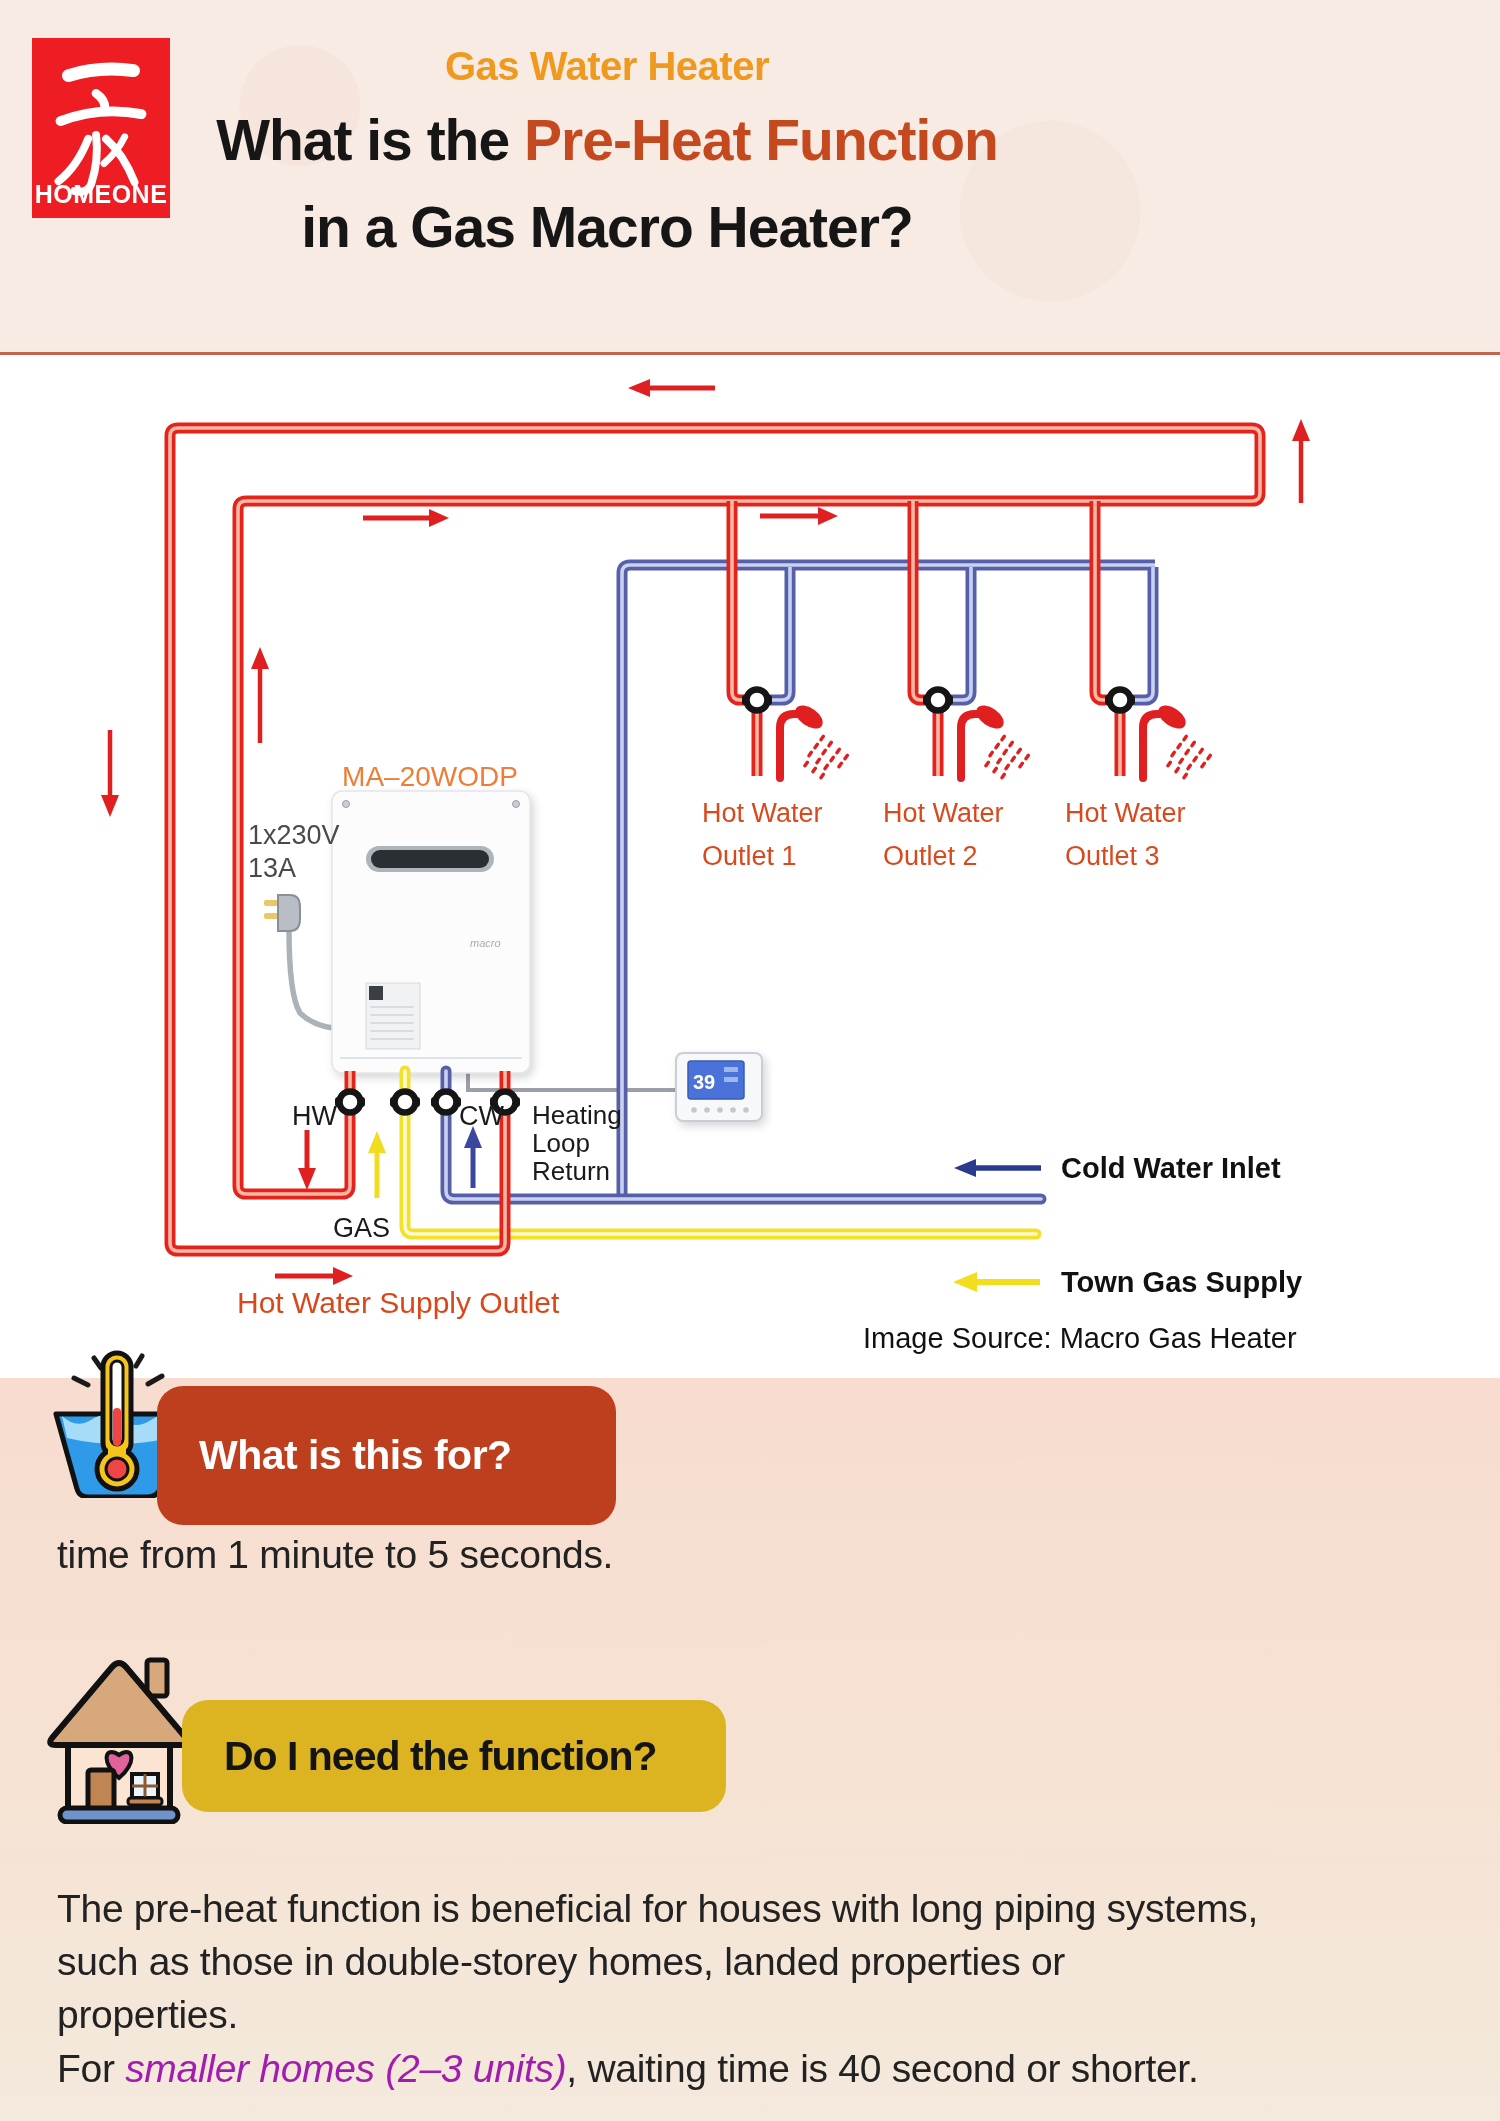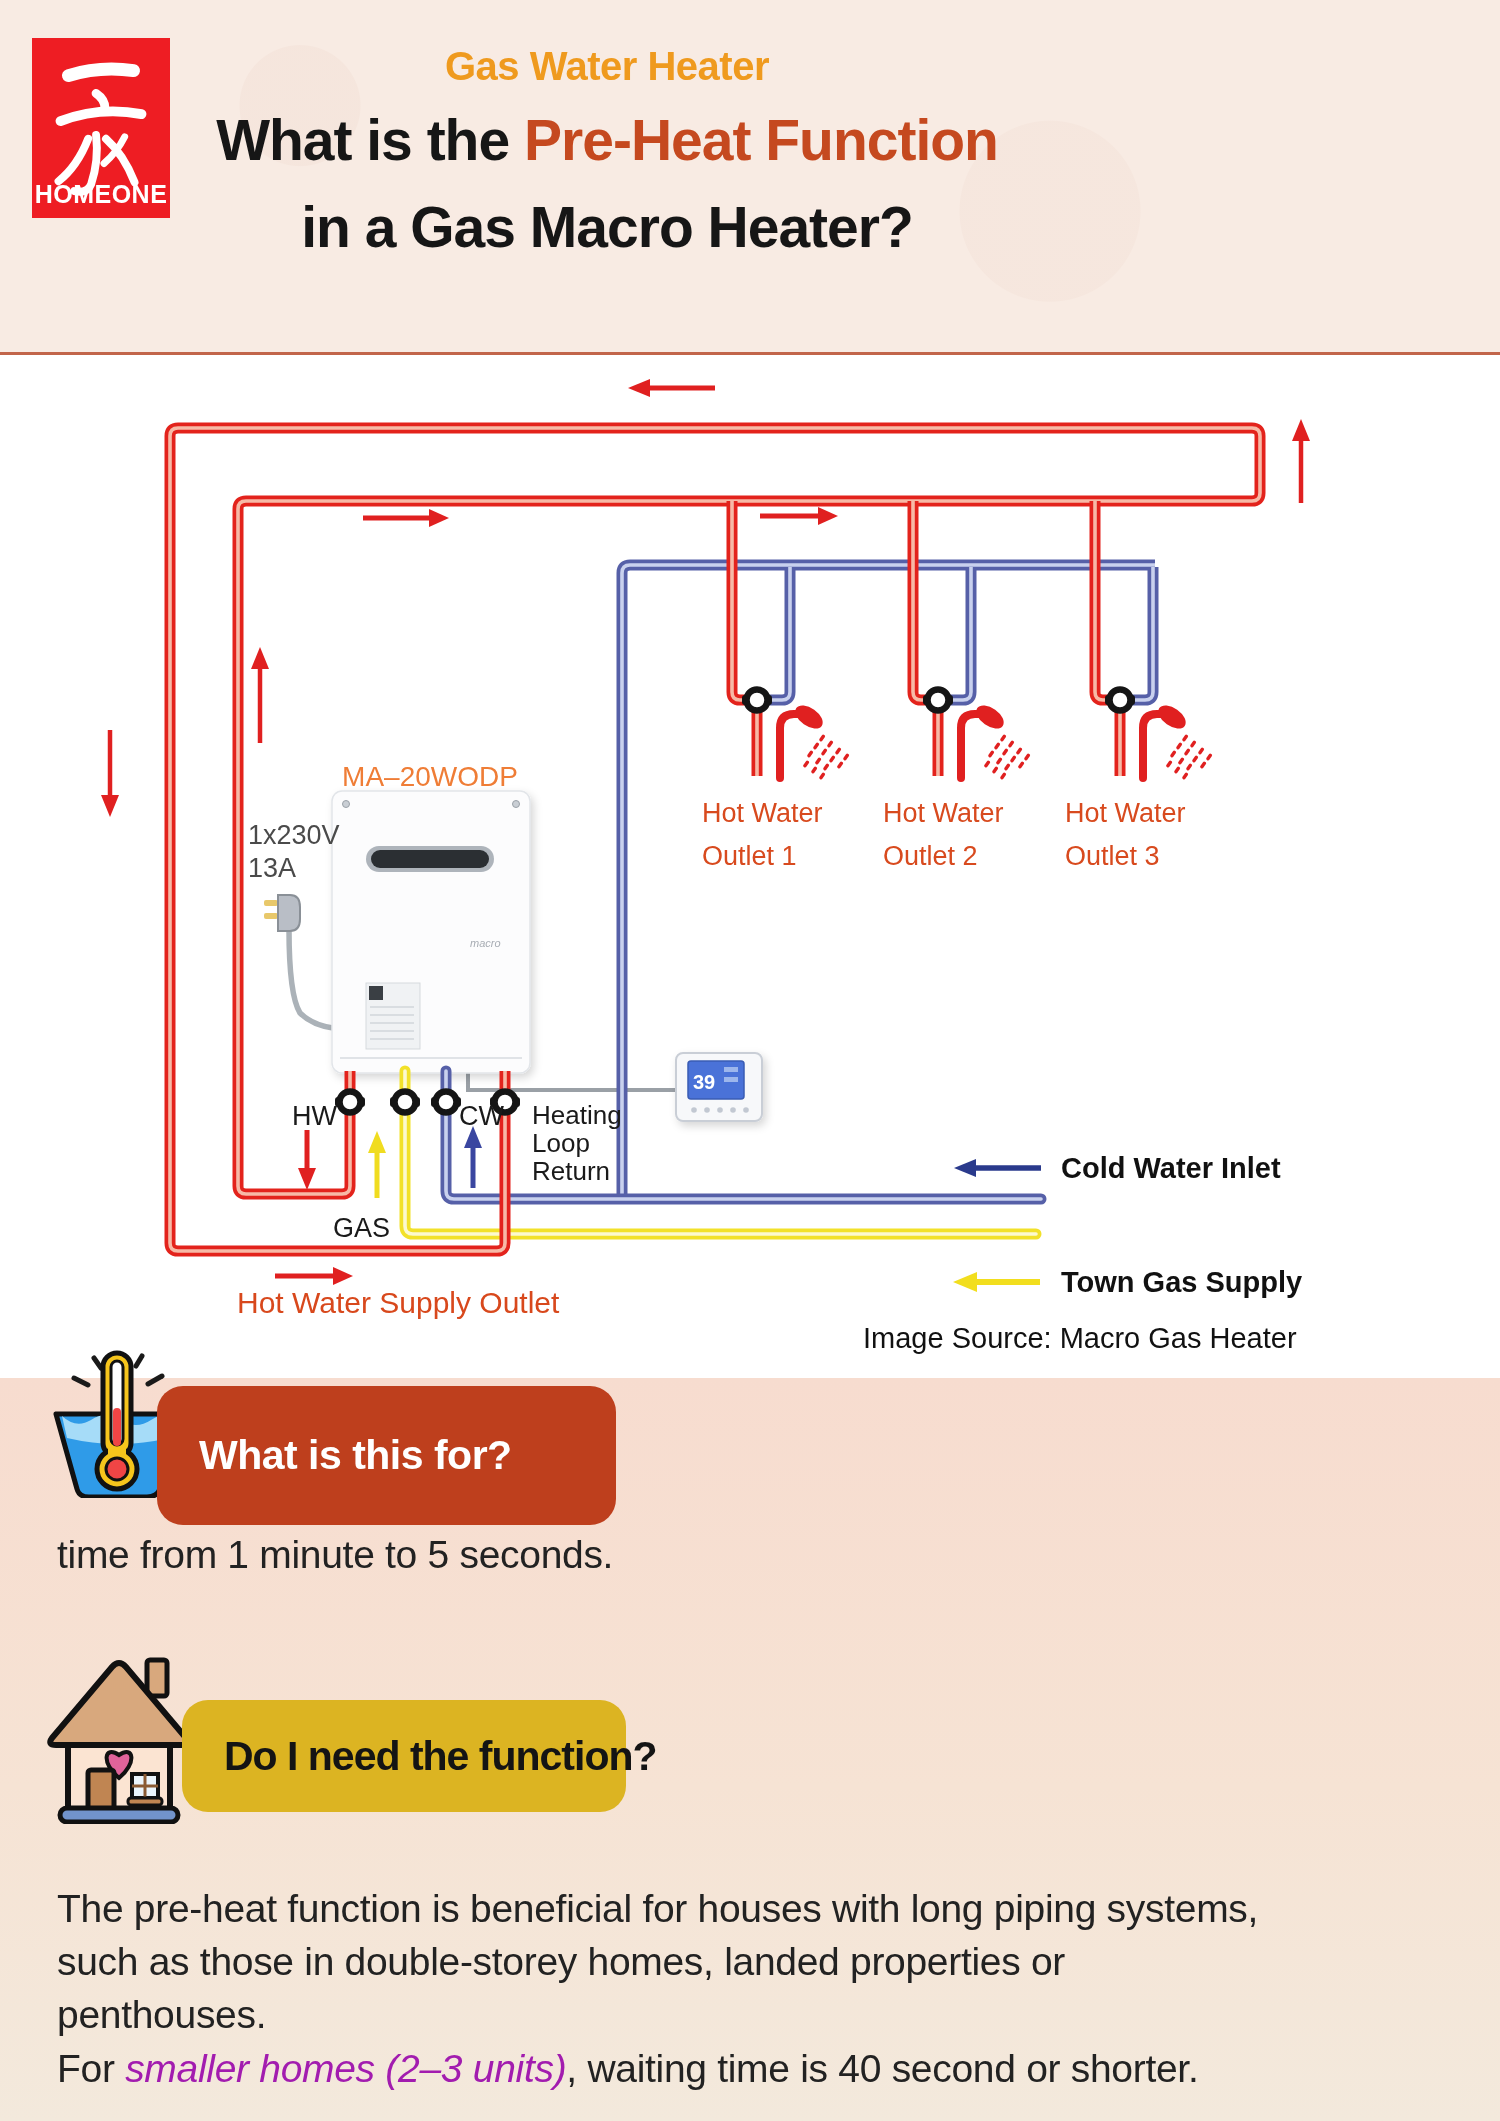--- a/index.html
+++ b/index.html
@@ -28,21 +28,21 @@
   .diagram{position:absolute;left:0;top:355px;width:1500px;height:1023px;background:#ffffff;}
   .diagram svg{display:block;}
   svg text{font-family:"Liberation Sans",sans-serif;}
   
   .lower{position:absolute;left:0;top:1378px;width:1500px;height:743px;
     background:linear-gradient(180deg,#f7dccf 0%,#f6e3d4 55%,#f3e9dc 100%);
     background-color:#f6e0d2;}
   .badge{position:absolute;display:flex;align-items:center;box-sizing:border-box;white-space:nowrap;}
   .badge1{left:157px;top:1386px;width:459px;height:139px;background:#be3f1d;border-radius:26px;
     color:#ffffff;font-size:41px;font-weight:700;padding-left:42px;letter-spacing:-.5px;}
-  .badge2{left:182px;top:1700px;width:444px;height:112px;background:#dcb422;border-radius:26px;
+  .badge2{left:182px;top:1700px;width:544px;height:112px;background:#dcb422;border-radius:26px;
     color:#141414;font-size:41px;font-weight:700;padding-left:42px;letter-spacing:-1px;}
   .sec-icon{position:absolute;}
   .icon-thermo{left:50px;top:1350px;width:136px;height:148px;}
   .icon-house{left:44px;top:1650px;width:152px;height:174px;}
   .para{position:absolute;left:57px;color:#222222;font-size:39px;line-height:53px;letter-spacing:-.3px;}
   .para div{white-space:nowrap;}
   .para1{top:1528px;}
   .para2{top:1882px;}
   .para3{top:2042px;}
   .hl{color:#a21caf;font-style:italic;}
@@ -320,18 +320,18 @@
   <rect x="16" y="158" width="118" height="14" rx="7" fill="#7193cc" stroke="#111111" stroke-width="5"></rect>
 </svg>
 
 <div class="badge badge2">
   <span>Do I need the function?</span>
 </div>
 
 <div class="para para2">
   <div>The pre-heat function is beneficial for houses with long piping systems,</div>
   <div>such as those in double-storey homes, landed properties or</div>
-  <div>penthouses.</div>
+  <div>properties.</div>
 </div>
 
 <div class="para para3">
   <div><span>For </span><span class="hl">smaller homes (2–3 units)</span><span>, waiting time is 40 second or shorter.</span></div>
 </div>
 
 </body></html>

